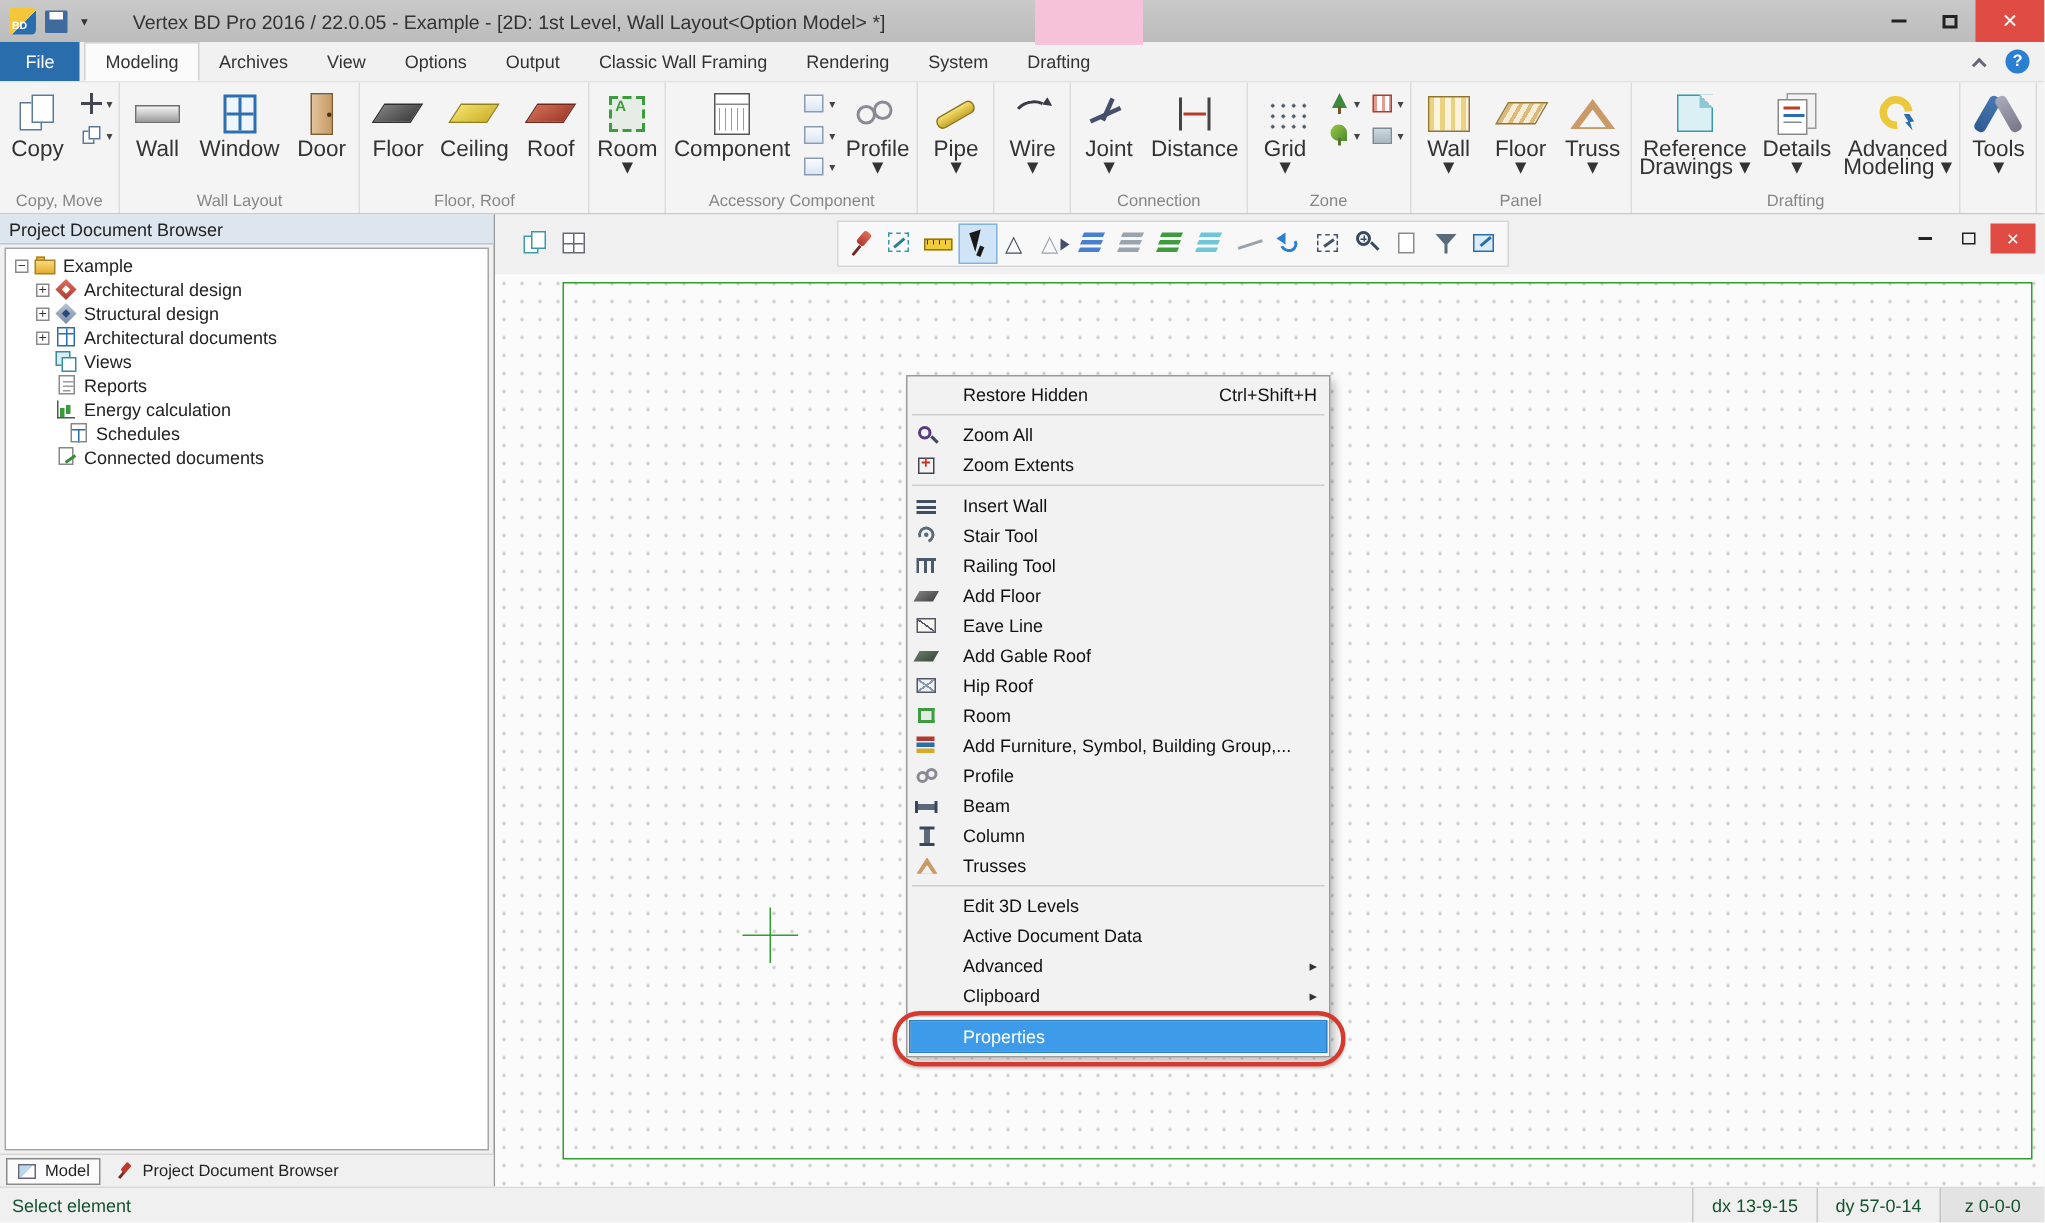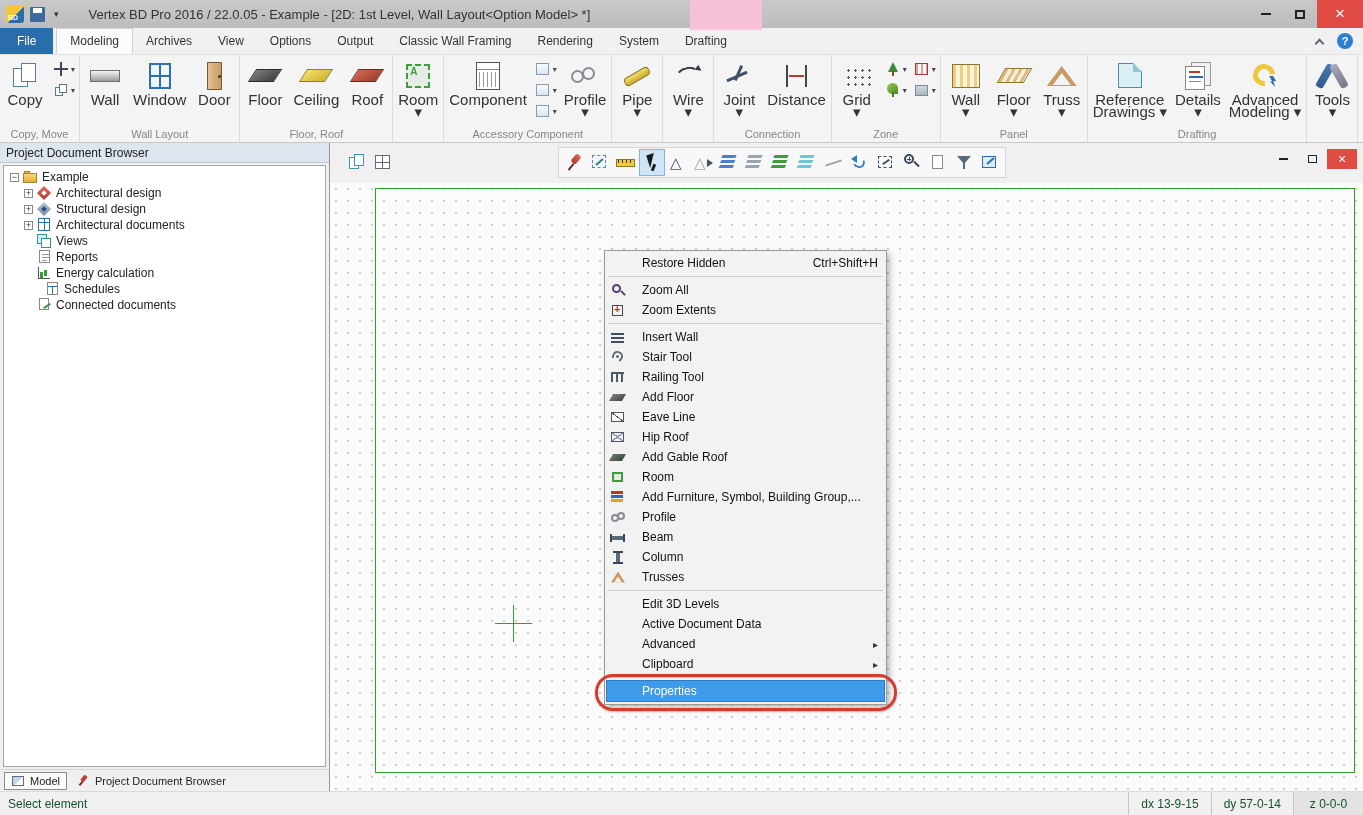--- a/index.html
+++ b/index.html
@@ -716,27 +716,27 @@
     <span class="ic ic-m ic-add-floor"></span>
     <span class="menu-label">Add Floor</span>
 
   </div>
               <div class="menu-item">
     <span class="ic ic-m ic-eave"></span>
     <span class="menu-label">Eave Line</span>
 
   </div>
               <div class="menu-item">
+    <span class="ic ic-m ic-gable-roof"></span>
+    <span class="menu-label">Add Gable Roof</span>
+
+  </div>
+              <div class="menu-item">
     <span class="ic ic-m ic-hip-roof"></span>
     <span class="menu-label">Hip Roof</span>
-
-  </div>
-              <div class="menu-item">
-    <span class="ic ic-m ic-gable-roof"></span>
-    <span class="menu-label">Add Gable Roof</span>
 
   </div>
               <div class="menu-item">
     <span class="ic ic-m ic-room-menu"></span>
     <span class="menu-label">Room</span>
 
   </div>
               <div class="menu-item">
     <span class="ic ic-m ic-furniture"></span>
     <span class="menu-label">Add Furniture, Symbol, Building Group,...</span>

